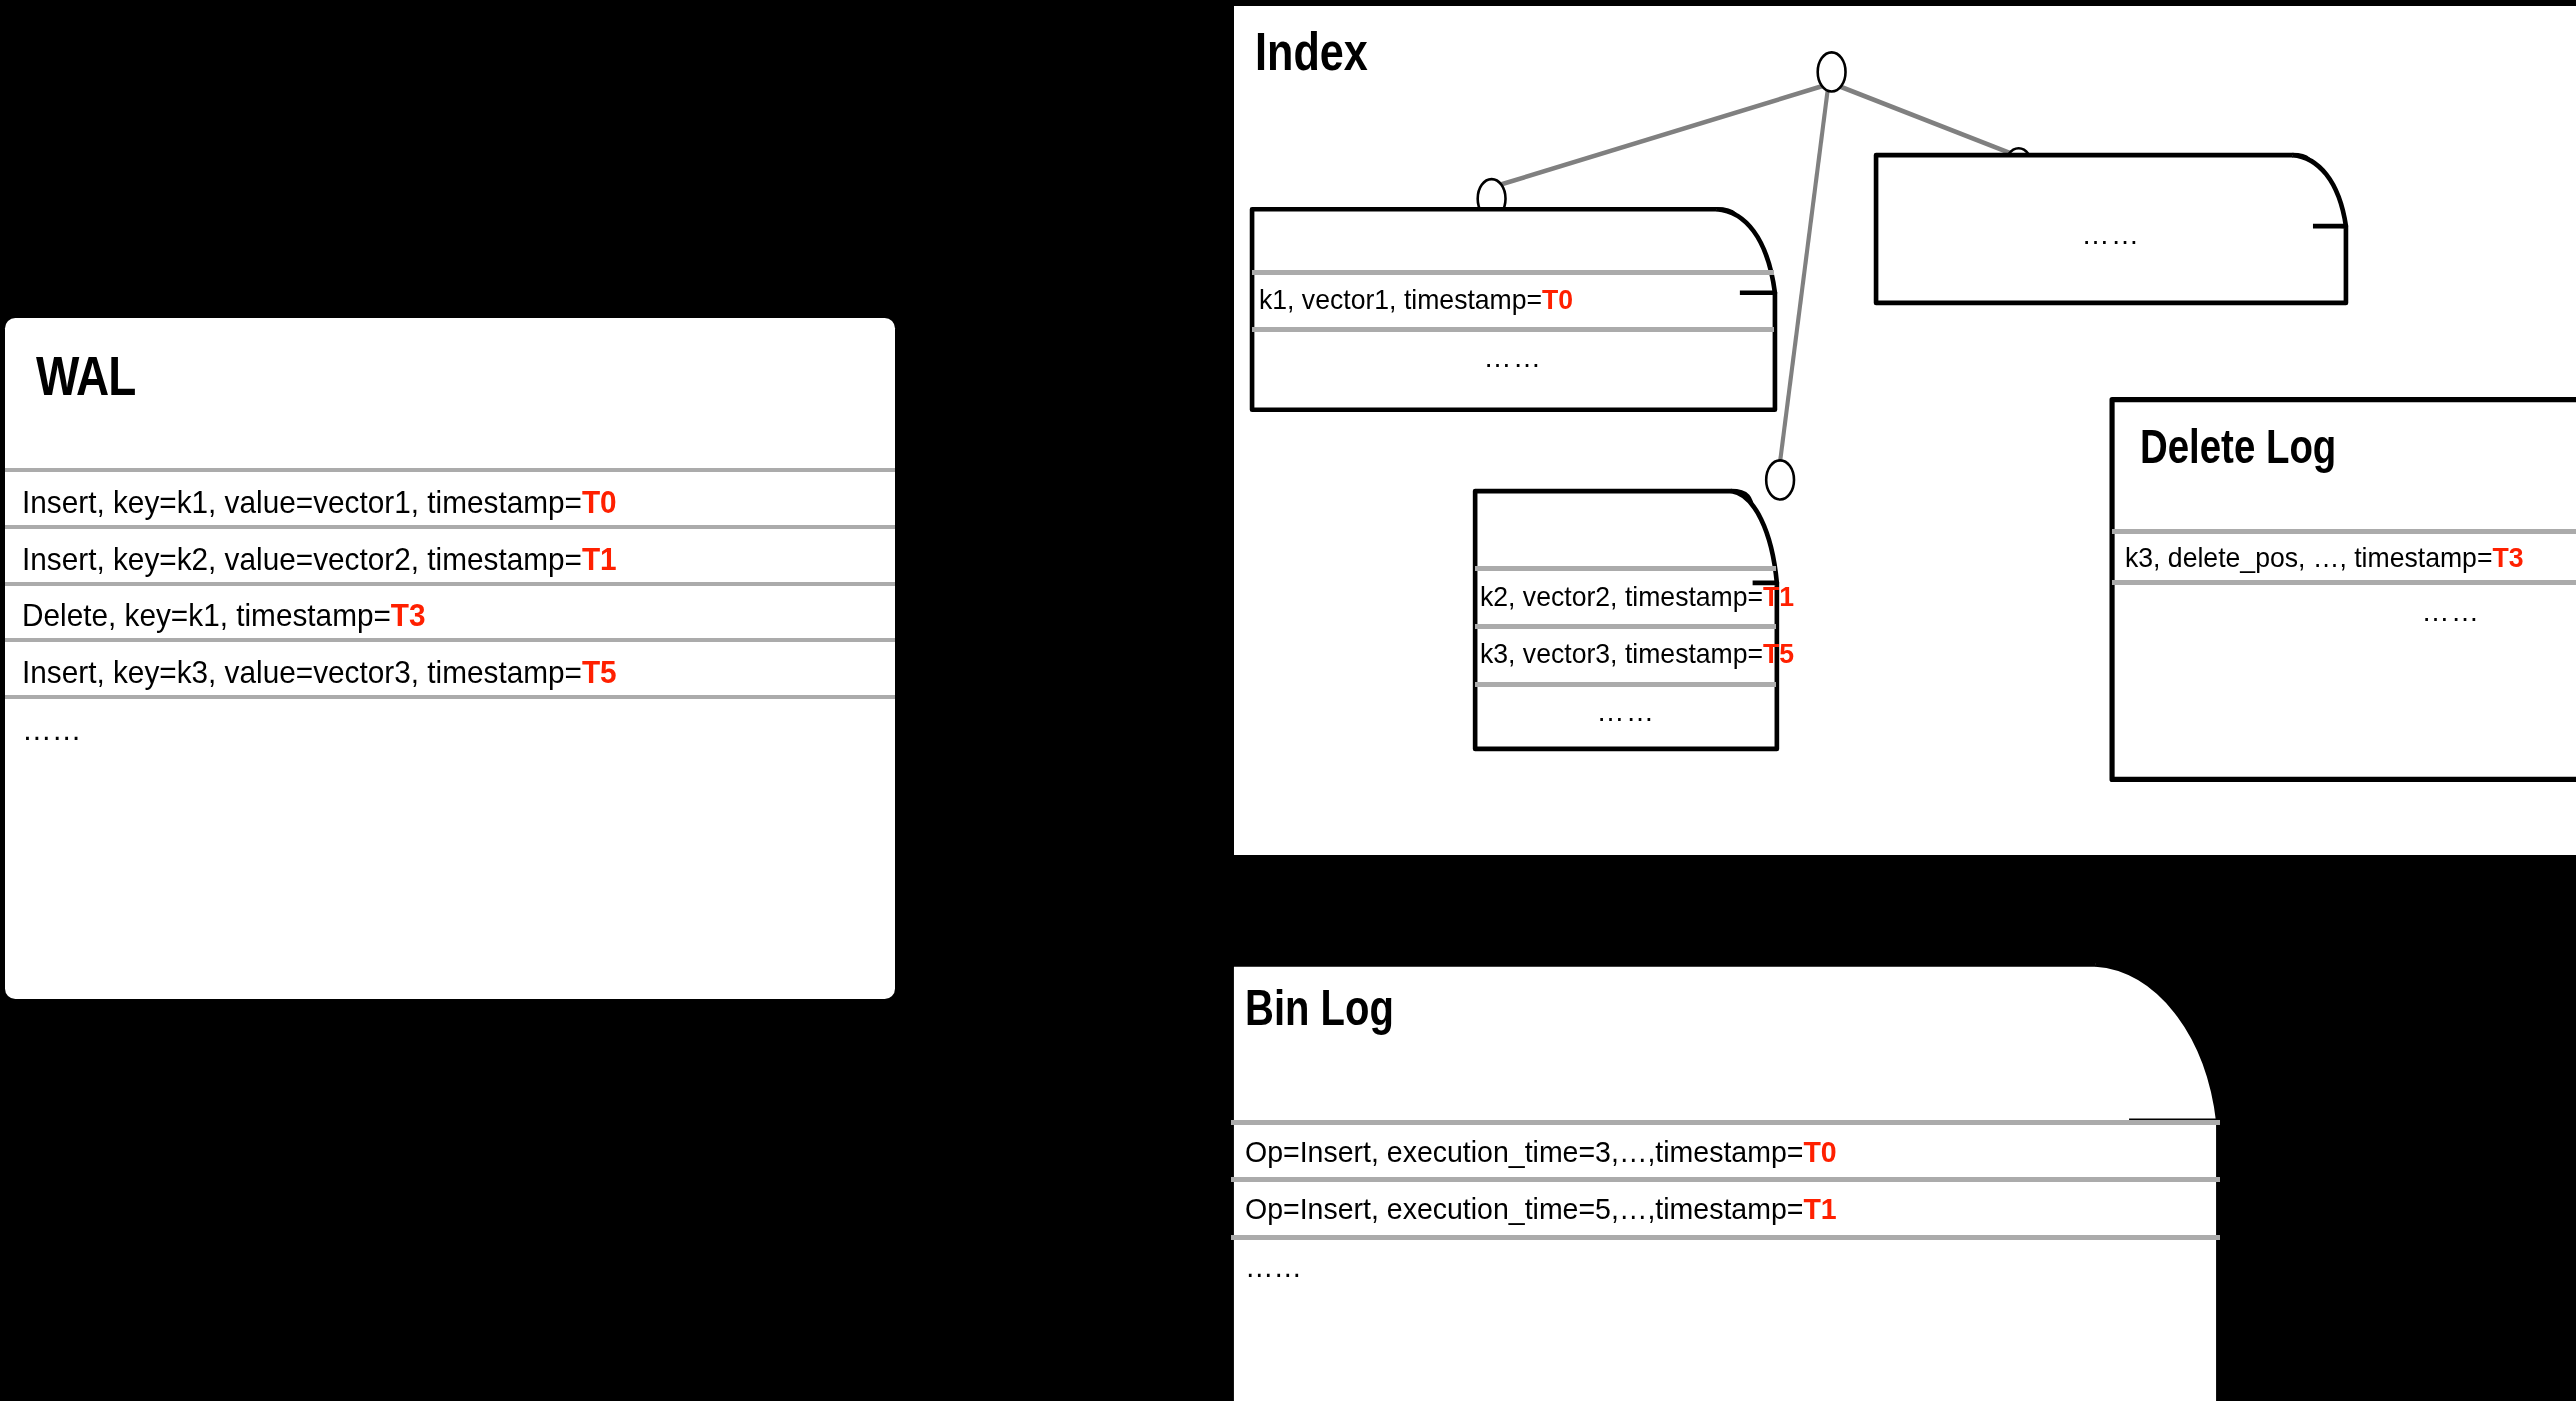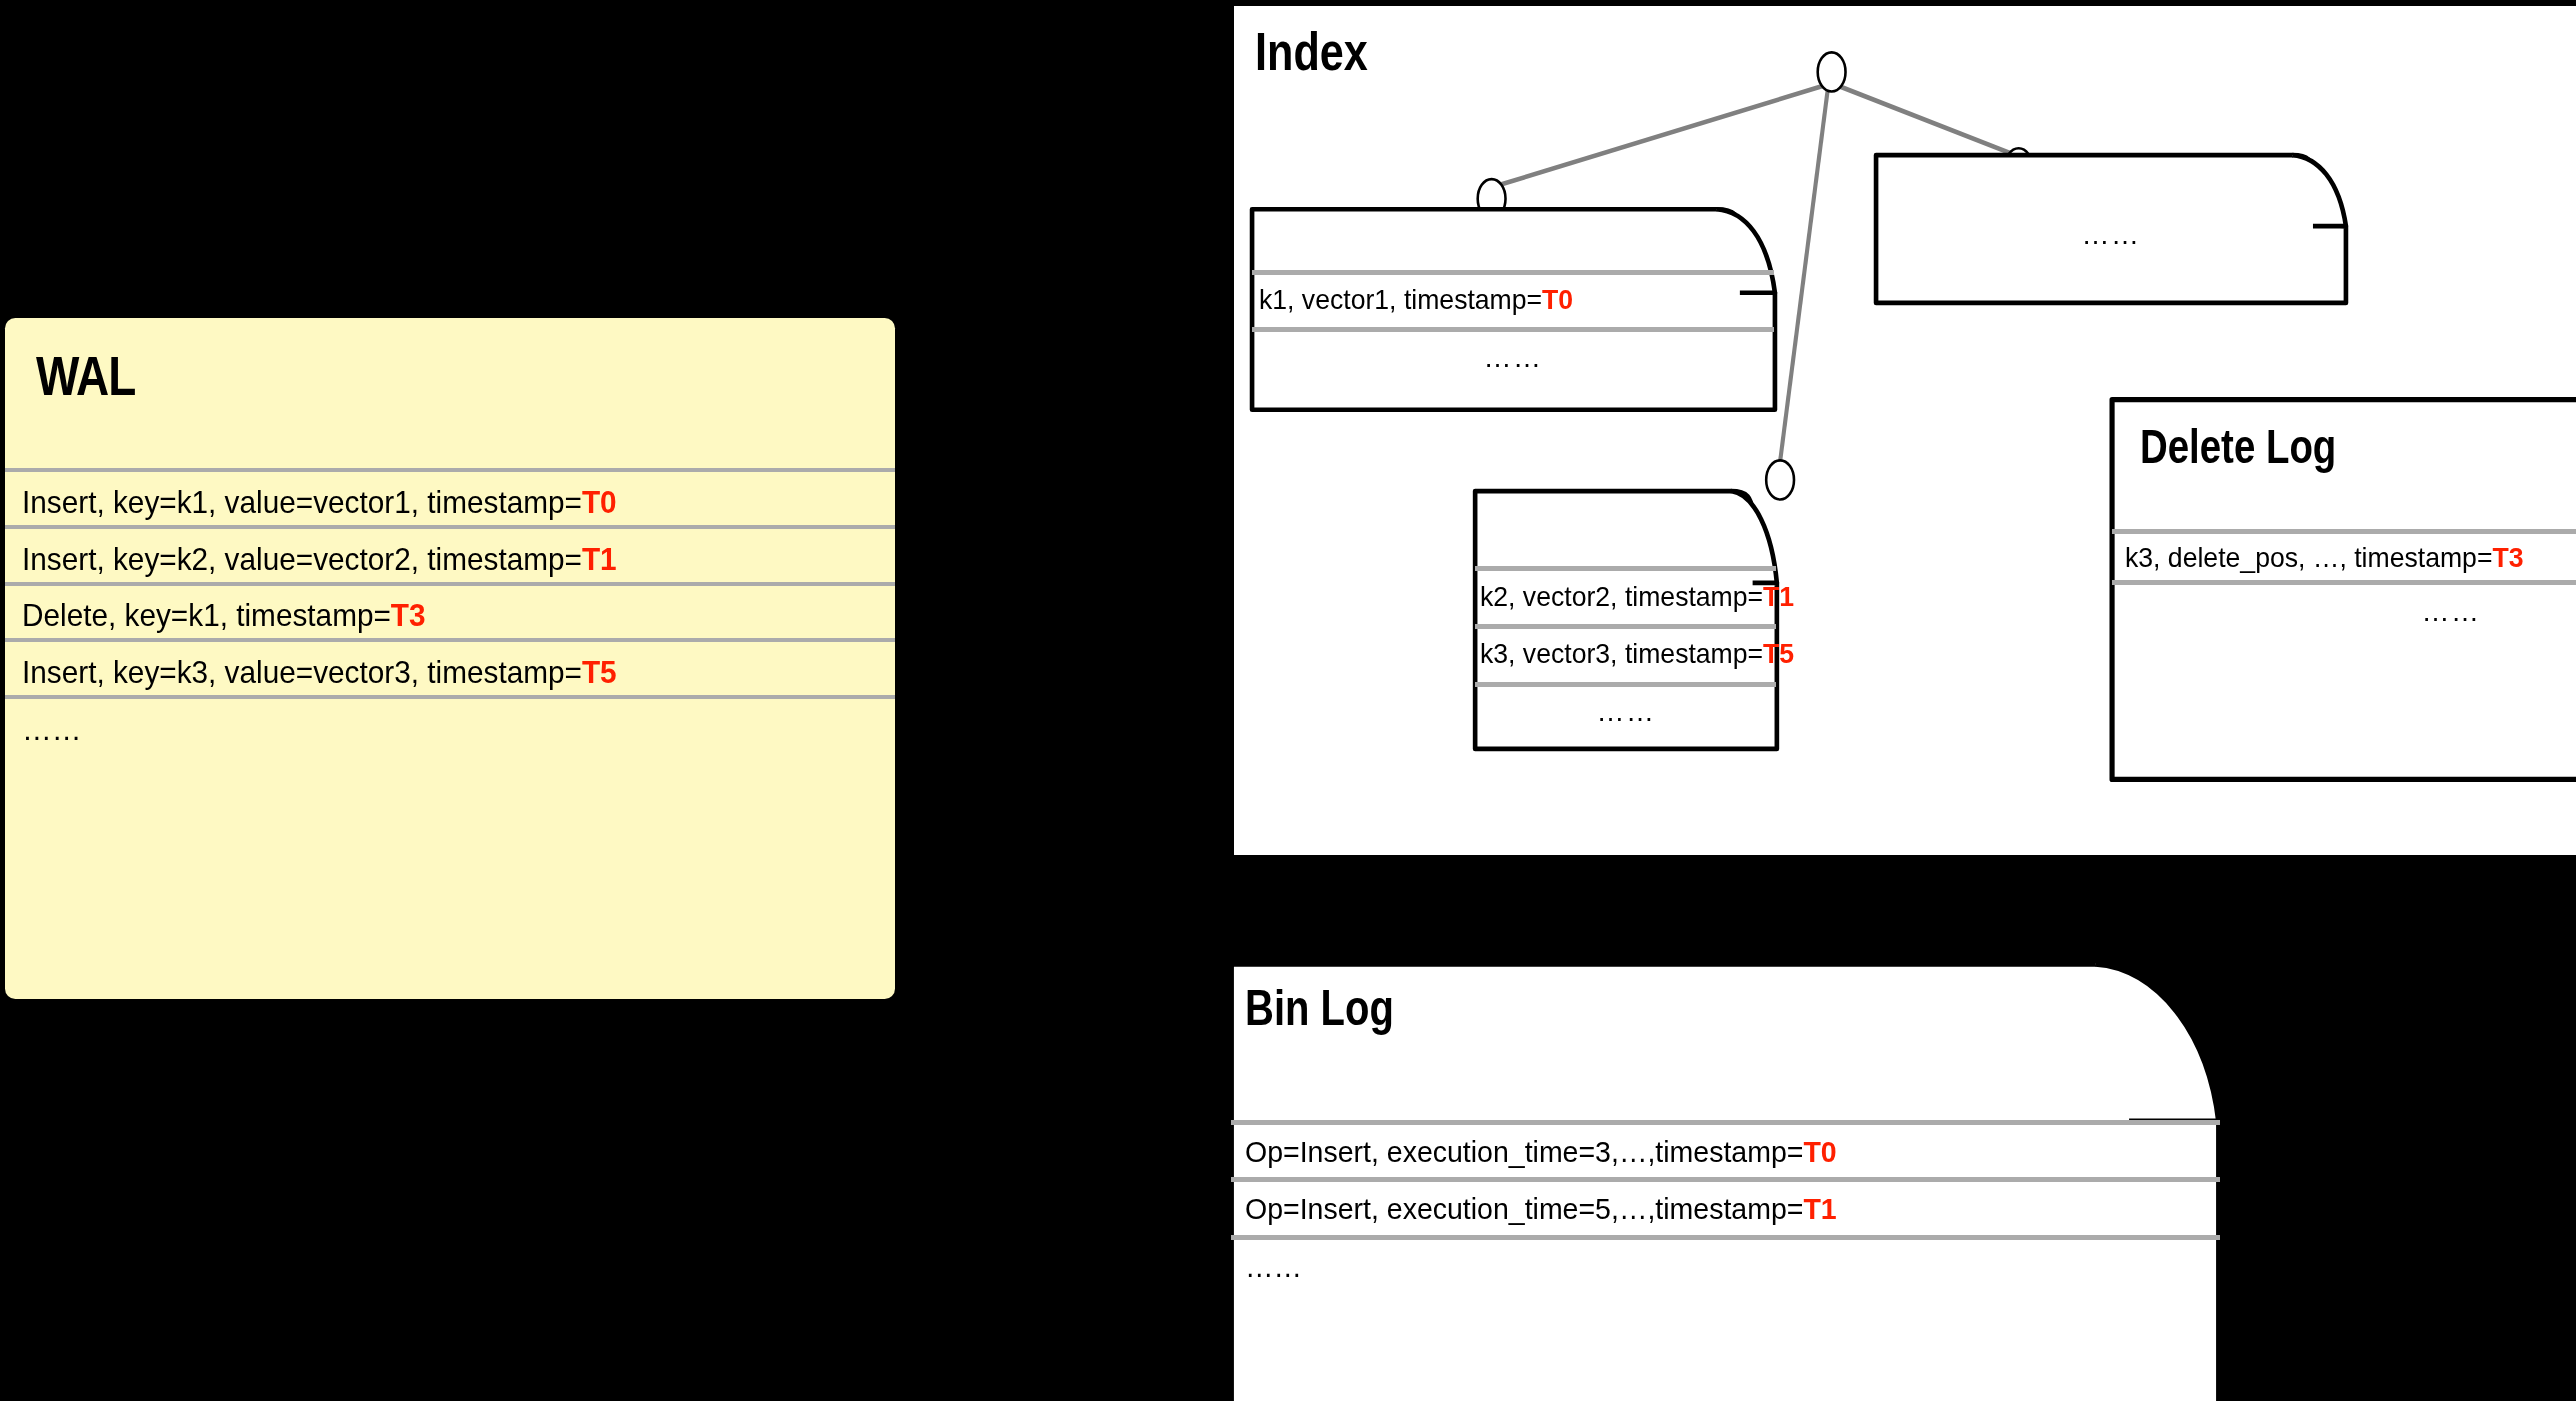--- a/index.html
+++ b/index.html
@@ -4,21 +4,21 @@
 <style>
   html,body{margin:0;padding:0;background:#000;}
   body{width:2817px;height:1402px;position:relative;overflow:hidden;
        font-family:"Liberation Sans","DejaVu Sans",sans-serif;}
 
   
   .panel{background:#ffffff;position:absolute;}
 
   
   #wal{left:5.2px;top:318px;width:890px;height:681px;
-       border-radius:10.3px;background:#fef9c3;overflow:hidden;}
+       border-radius:10.3px;background:#ffffff;overflow:hidden;}
   #wal-title{position:absolute;left:31px;top:25px;
        font-size:56px;font-weight:bold;color:#000;letter-spacing:-1px;
        font-family:"Liberation Sans","DejaVu Sans",sans-serif;
        transform:scaleX(.82);transform-origin:left center;}
   .wal-sep{position:absolute;left:0;width:890px;height:3.6px;background:#ababab;}
   .wal-row{position:absolute;left:16.5px;font-size:32px;color:#000;white-space:nowrap;
            transform:scaleX(.93);transform-origin:left center;}
   .ts{color:#ff2000;font-weight:bold;}
 
   

